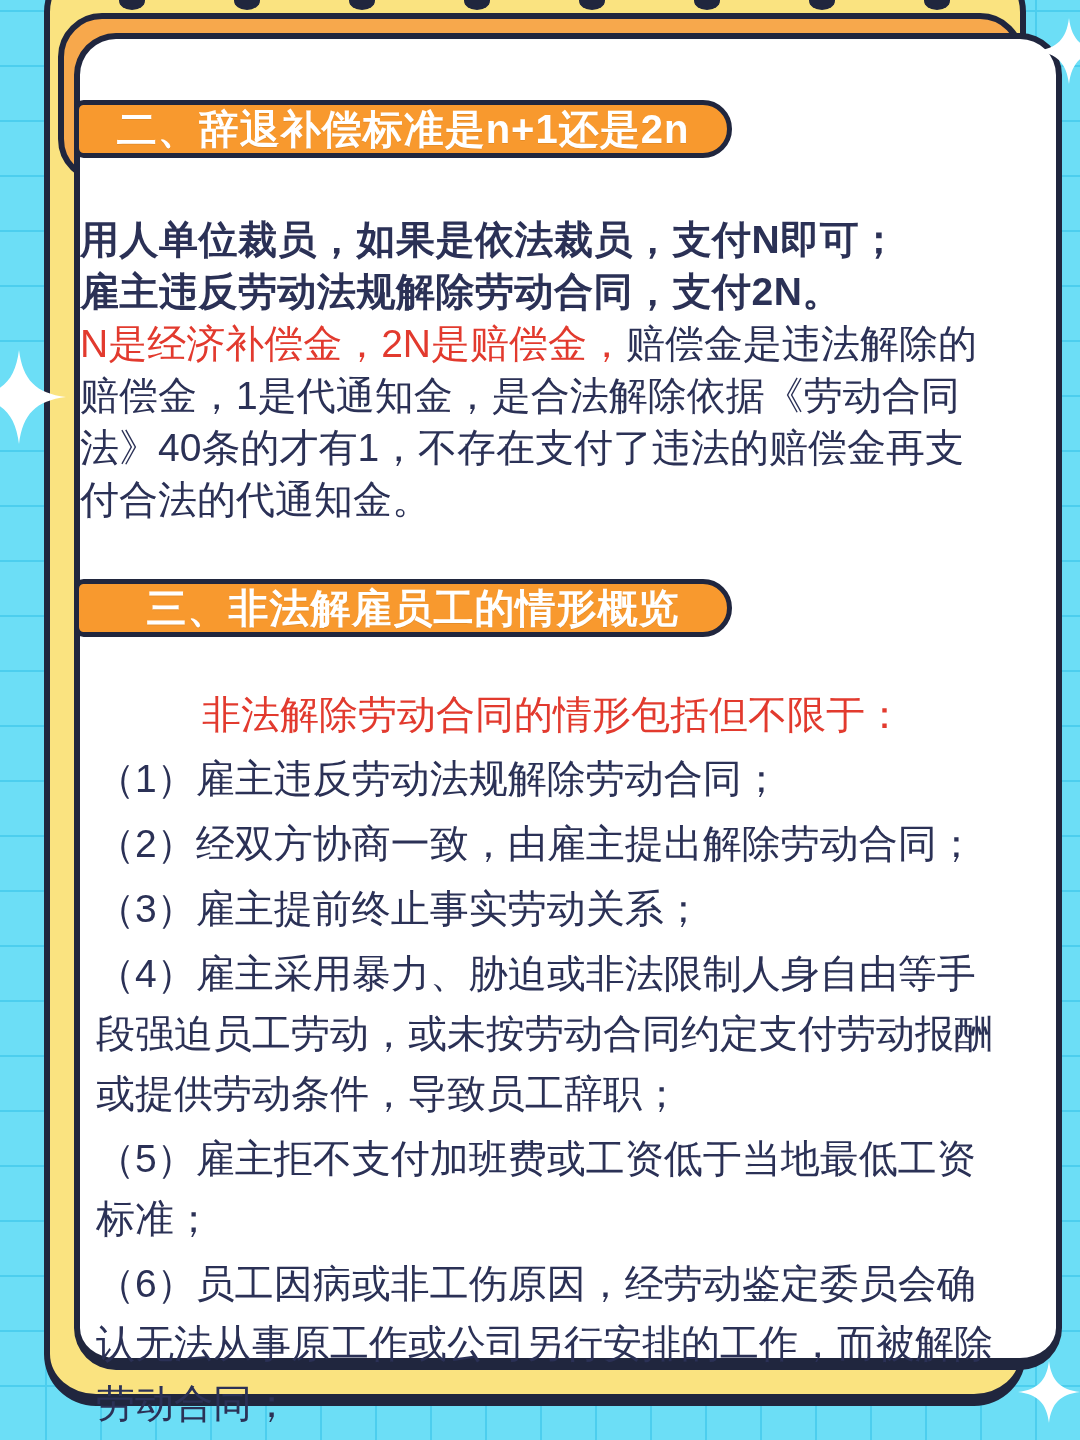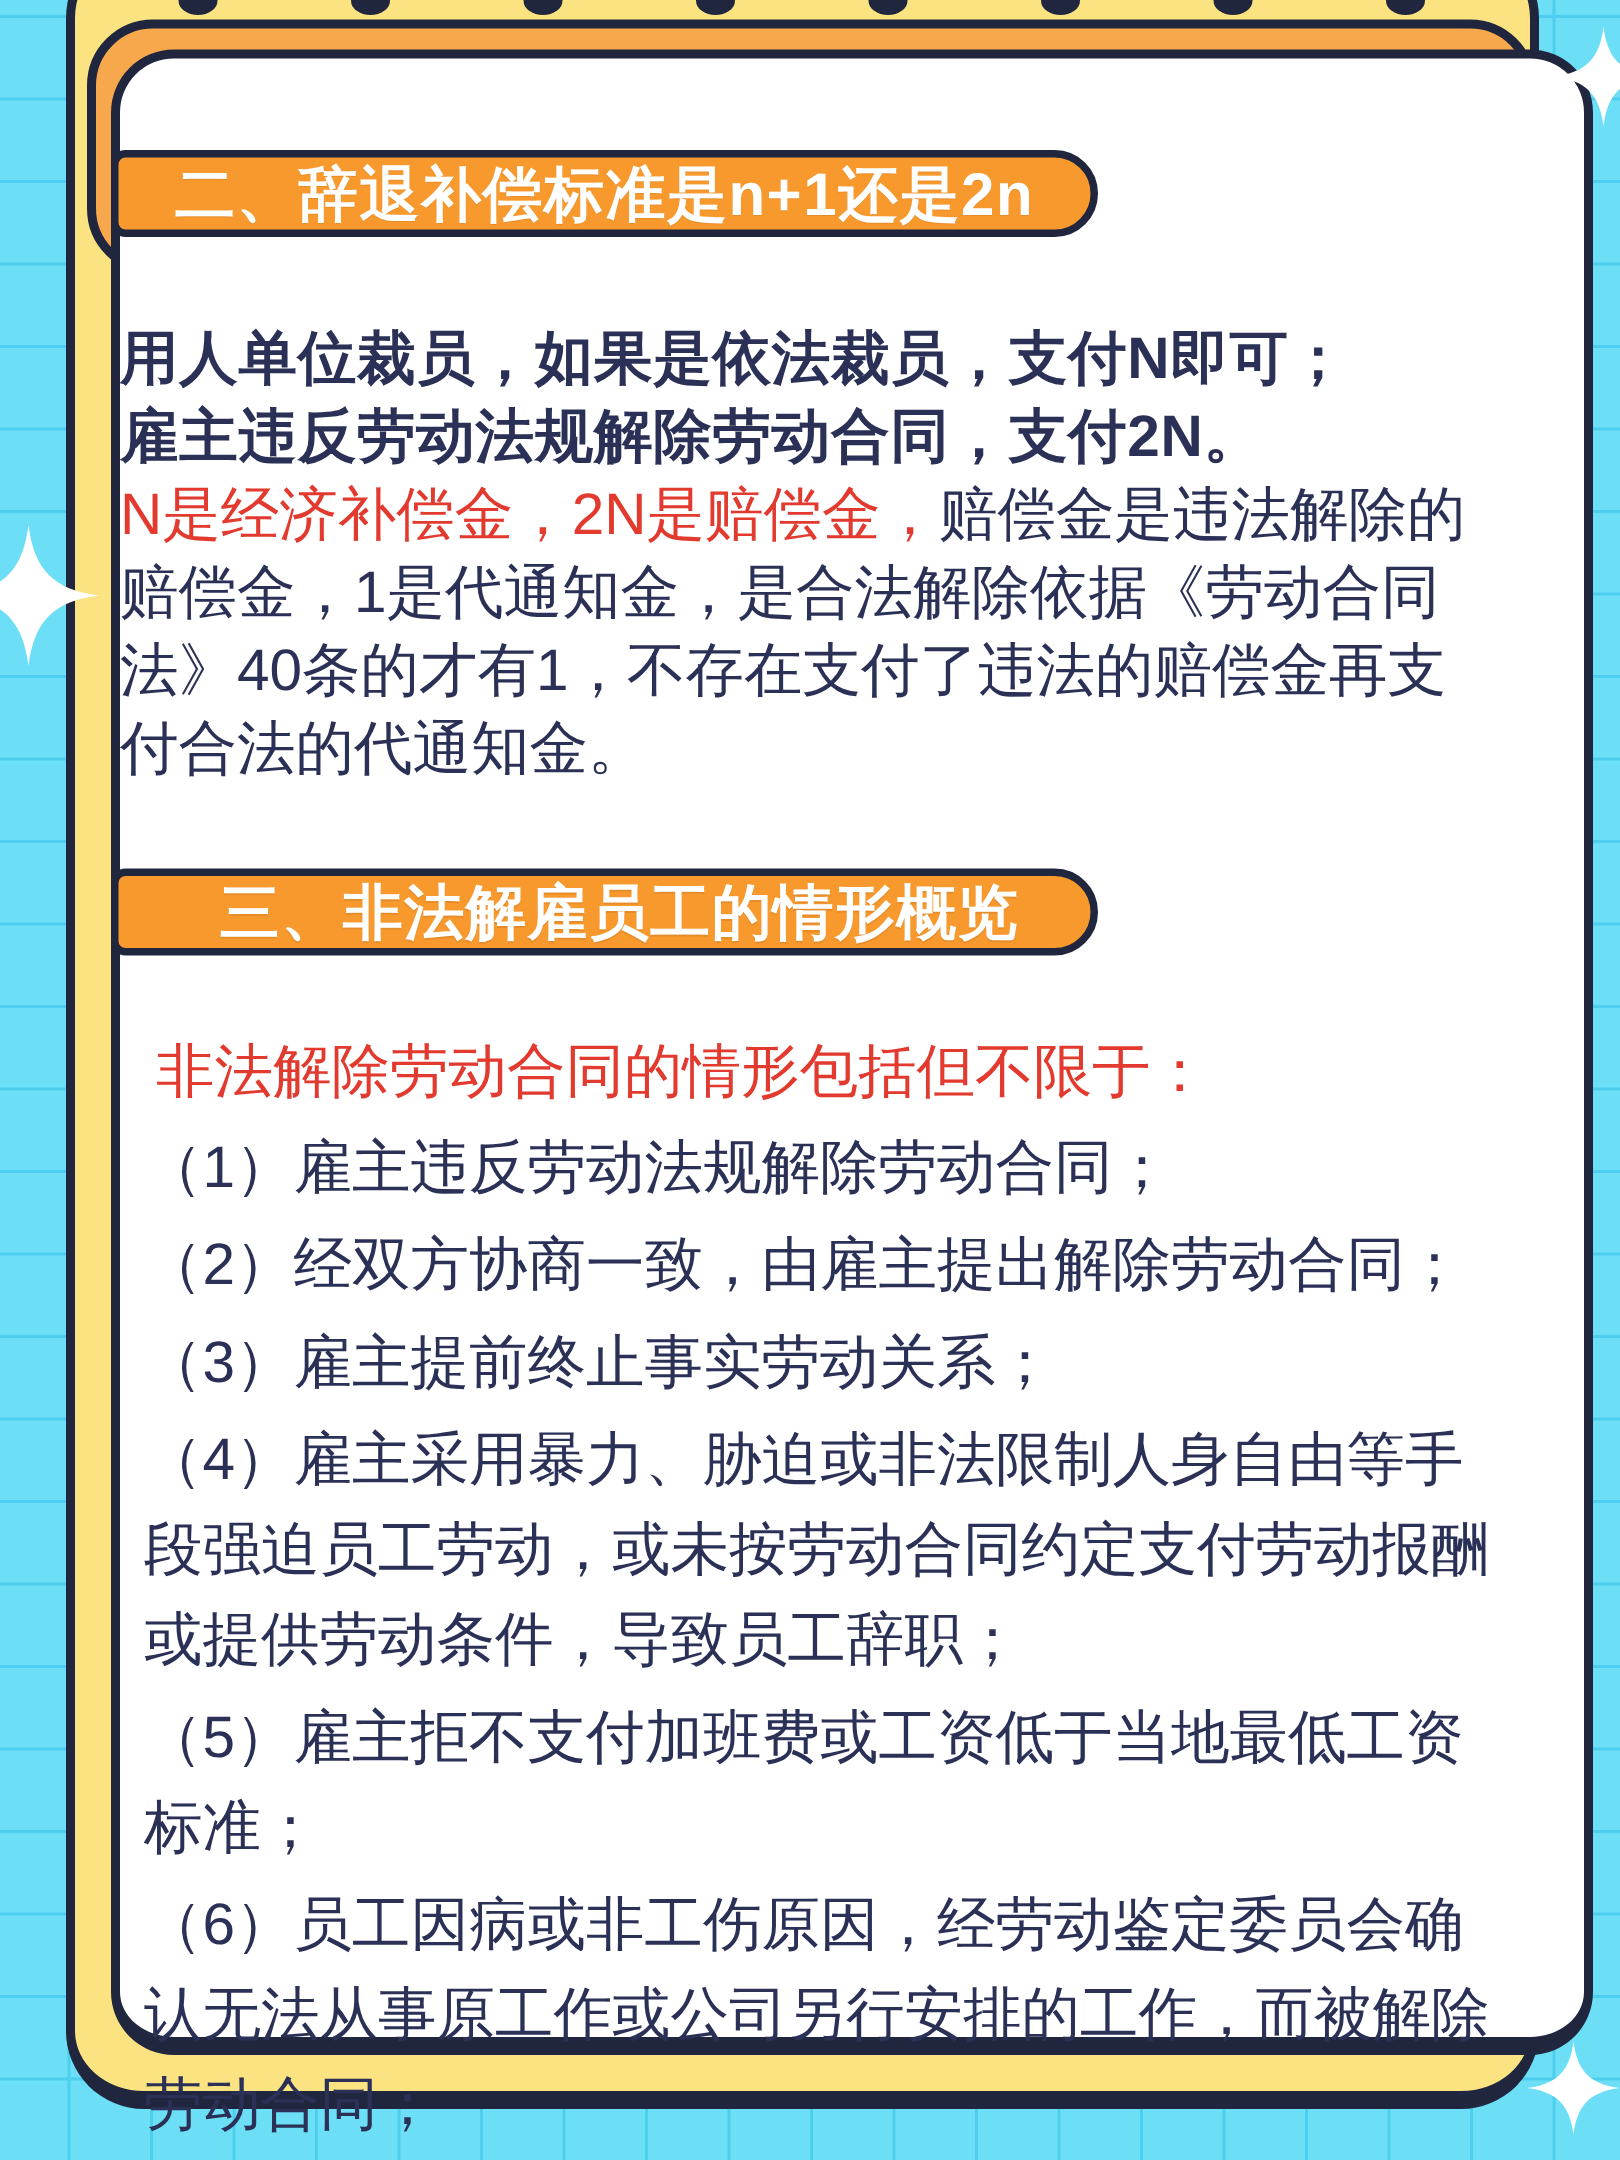--- a/index.html
+++ b/index.html
@@ -51,21 +51,21 @@
     position:absolute;left:0;top:148px;width:900px;
     color:#2B3156;font-size:39px;line-height:52px;margin-top:27px;
   }
   .para .bold-line{font-weight:700;letter-spacing:0.5px;}
   .para .mixed{font-weight:400;}
   .red{color:#E23A2E;}
   .listblock{
     position:absolute;left:16px;top:646px;width:906px;
     color:#2B3156;font-size:39px;line-height:60px;font-weight:400;
   }
-  .listblock .intro{color:#E23A2E;margin-bottom:4px;padding-left:8px;}
+  .listblock .intro{color:#E23A2E;margin-bottom:4px;padding-left:8px;text-align:center;}
   .listblock .item{margin-bottom:5px;}
   .sparkle{position:absolute;pointer-events:none;}
   .sparkle svg{display:block;width:100%;height:100%;}
 </style>
 </head>
 <body>
 
 <div class="card"></div>
 
 <div>

